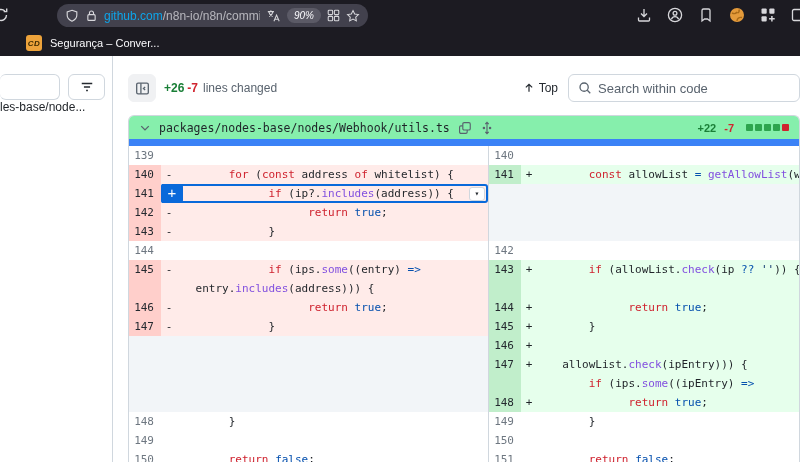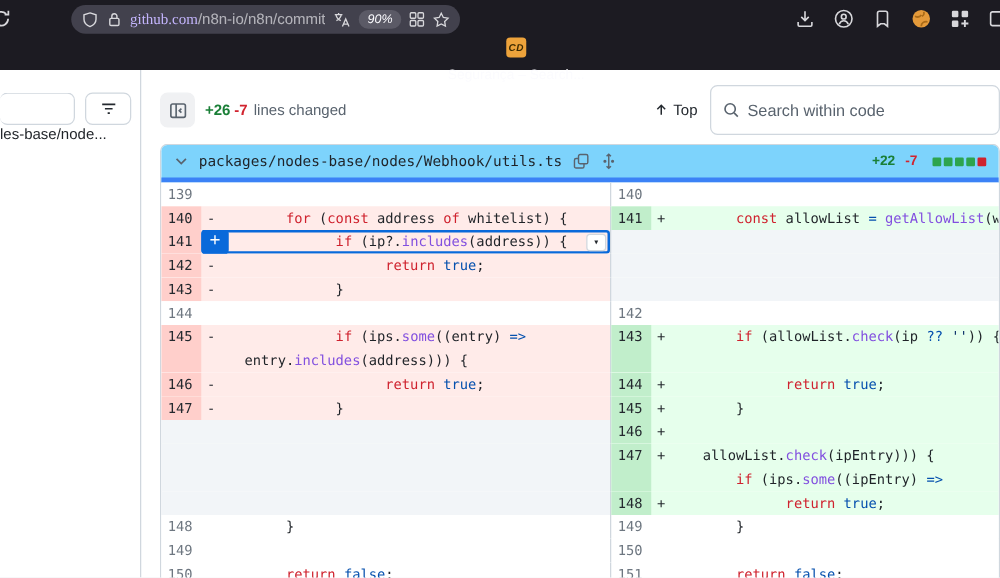--- a/index.html
+++ b/index.html
@@ -8,27 +8,27 @@
 
   
   .chrome { width:800px; height:56px; background:#1c1b22; color:#d7d7db; }
   .toolbar { height:30px; display:flex; align-items:center; position:relative; }
   .icon16 { width:16px; height:16px; flex:none; }
   .reload-wrap { position:absolute; left:-7px; top:7px; }
   .urlpill { position:absolute; left:57px; top:4px; width:311px; height:23px;
     background:#42414d; border-radius:12px; display:flex; align-items:center;
     padding:0 8px; gap:6px; overflow:hidden; }
   .urltext { font-size:12px; white-space:nowrap; overflow:hidden; flex:1; }
-  .url-domain { color:#c4b5fd;font-family:Liberation Serif, serif; }
+  .url-domain { color:#0ea5e9; }
   .url-path { color:#fbfbfe; opacity:.62; }
   .zoombadge { background:#5b5a66; color:#fbfbfe; font-size:10px; border-radius:9px;
     padding:2px 7px; flex:none;font-style:italic; }
   .tool-right { position:absolute; right:0; top:7px; display:flex; gap:15px;
     align-items:center; padding-right:2px; }
-  .tabrow { height:26px; display:flex; align-items:center; gap:8px; padding-left:26px;flex-direction:column; }
+  .tabrow { height:26px; display:flex; align-items:center; gap:8px; padding-left:26px; }
   .favicon { width:16px; height:16px; border-radius:3px; background:#eda33b;
     color:#3c2a00; font-size:8px; font-weight:bold; display:flex; align-items:center;
     justify-content:center; letter-spacing:.5px; font-style:italic; flex:none; }
   .tabtitle { font-size:11px; color:#fbfbfe; white-space:nowrap; }
 
   
   .page { display:flex; width:800px; height:406px; background:#fff; }
   .filetree { width:113px; flex:none; border-right:1px solid #d0d7de; padding-top:18px; }
   .filter-row { display:flex; gap:8px; align-items:center; }
   .filter-input { width:60px; height:26px; border:1px solid #d0d7de; border-radius:6px;
@@ -42,30 +42,30 @@
   .content-header { display:flex; align-items:center; height:28px; }
   .toggle-btn { width:28px; height:28px; border:1px solid #f0f1f3; background:#f0f1f3;
     border-radius:6px; display:flex; align-items:center; justify-content:center; flex:none; }
   .title { font-size:14px; font-weight:bold; color:#1f2328; margin-left:12px; }
   .stat { font-size:12px; font-weight:bold; margin-left:8px; }
   .stat.add { color:#1a7f37; }
   .stat.del { color:#d1242f; margin-left:3px; }
   .muted { font-size:12px; color:#59636e; margin-left:5px; }
   .hdr-right { margin-left:auto; display:flex; align-items:center; gap:10px; }
   .toplink { display:flex; align-items:center; gap:4px; font-size:12px; color:#24292f; }
-  .searchbox { width:232px; height:40px; border:1px solid #d0d7de; border-radius:6px;
+  .searchbox { width:232px; height:28px; border:1px solid #d0d7de; border-radius:6px;
     display:flex; align-items:center; gap:6px; padding:0 9px; background:#fff; }
   .searchbox input { border:none; outline:none; flex:1; font-size:13px; color:#1f2328;
     background:transparent; min-width:0; }
   .searchbox input::placeholder { color:#59636e; opacity:1; }
 
   
   .diff-card { margin-top:13px; border:1px solid #d0d7de; border-bottom:none;
     border-radius:6px 6px 0 0; overflow:hidden; }
-  .file-header { height:30px; background:#7dd3fc; border-bottom:4px solid #3b82f6;
+  .file-header { height:30px; background:#86efac; border-bottom:7px solid #3b82f6;
     display:flex; align-items:center; gap:8px; padding:0 10px; }
   .filepath { font-family:"DejaVu Sans Mono", monospace; font-size:11.5px; color:#1f2328; }
   .fh-spacer { flex:1; }
   .fstat { font-size:11px; font-weight:bold; }
   .fstat.add { color:#1a7f37; }
   .fstat.del { color:#d1242f; }
   .blocks { display:flex; gap:2px; margin-left:4px; }
   .blk { width:7px; height:7px; border-radius:1px; }
   .blk.add { background:#2da44e; }
   .blk.del { background:#cf222e; }
@@ -184,21 +184,21 @@
       <span class="icon16" style="margin-right:-9px">
         <svg width="16" height="16" viewBox="0 0 16 16" fill="none" stroke="#d7d7db" stroke-width="1.3">
           <rect x="1.5" y="2.5" width="13" height="11" rx="1.5"></rect>
             <path d="M10.5 2.5v11"></path>
         </svg>
       </span>
     </div>
   </div>
   <div class="tabrow">
     <span class="favicon">CD</span>
-    <span class="tabtitle">Segurança – Search...</span>
+    <span class="tabtitle">Segurança – Conver...</span>
   </div>
 </div>
 
 <div class="page">
 
   <aside class="filetree">
     <div class="filter-row">
       <input class="filter-input" value="" style="">
       <span class="filter-btn">
         <svg width="14" height="14" viewBox="0 0 16 16" stroke="#24292f" stroke-width="1.5" fill="none">

